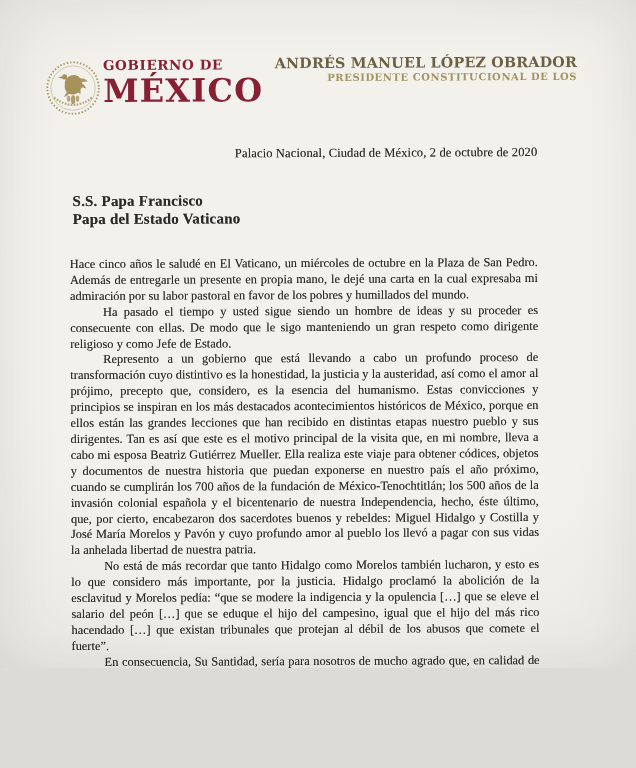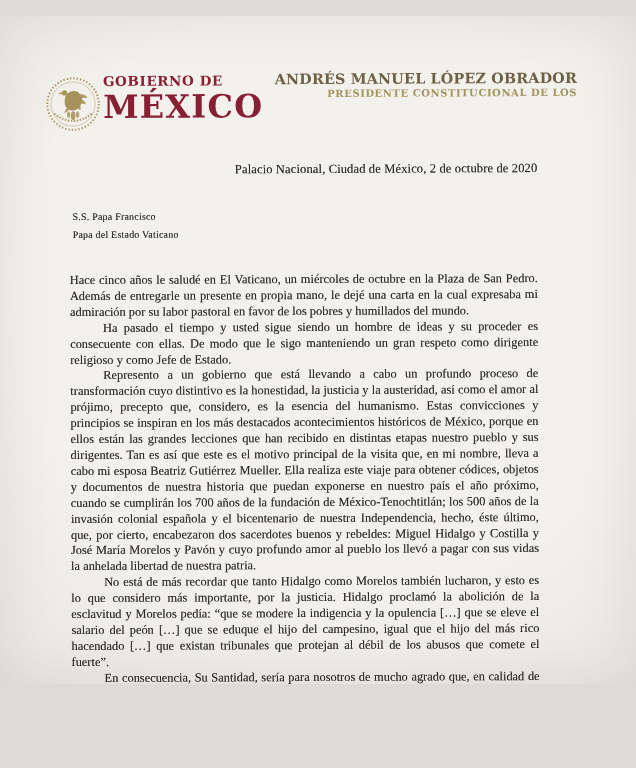--- a/index.html
+++ b/index.html
@@ -5,21 +5,21 @@
   html, body {
     margin: 0;
     padding: 0;
     background: #dddbd6;
     font-family: "Liberation Serif", "DejaVu Serif", serif;
   }
   .page {
     position: relative;
     width: 636px;
     height: 668px;
-    margin: 16px auto;
+    margin: 0 auto;
     background:
       radial-gradient(ellipse 90% 80% at 52% 42%, #f3f1ec 55%, #ebe9e4 85%, #e4e2dd 100%);
     box-shadow: inset 0 0 60px rgba(90,88,80,0.12);
     overflow: hidden;
   }
   .tilt {
     position: absolute;
     inset: 0;
     transform: rotate(-0.25deg);
     transform-origin: 50% 45%;
@@ -88,22 +88,22 @@
     position: absolute;
     top: 146px;
     right: 98px;
     font-size: 12.6px;
     letter-spacing: 0.1px;
   }
   .recipient {
     position: absolute;
     left: 73px;
     top: 191px;
-    font-size: 10px;
-    font-weight: 400;
+    font-size: 15px;
+    font-weight: 700;
     line-height: 18px;
     letter-spacing: 0.2px;
   }
   .letter-body {
     position: absolute;
     left: 70px;
     top: 256px;
     width: 468px;
     font-size: 12.4px;
     line-height: 15.9px;

